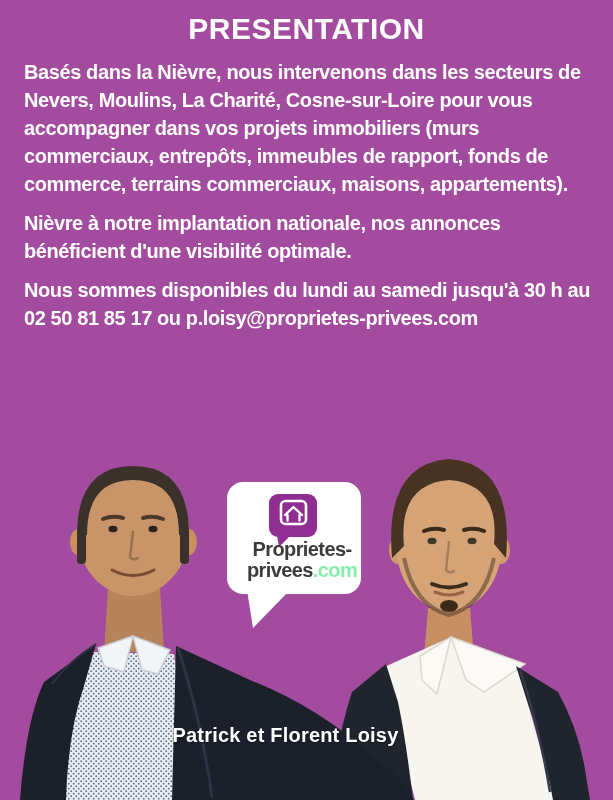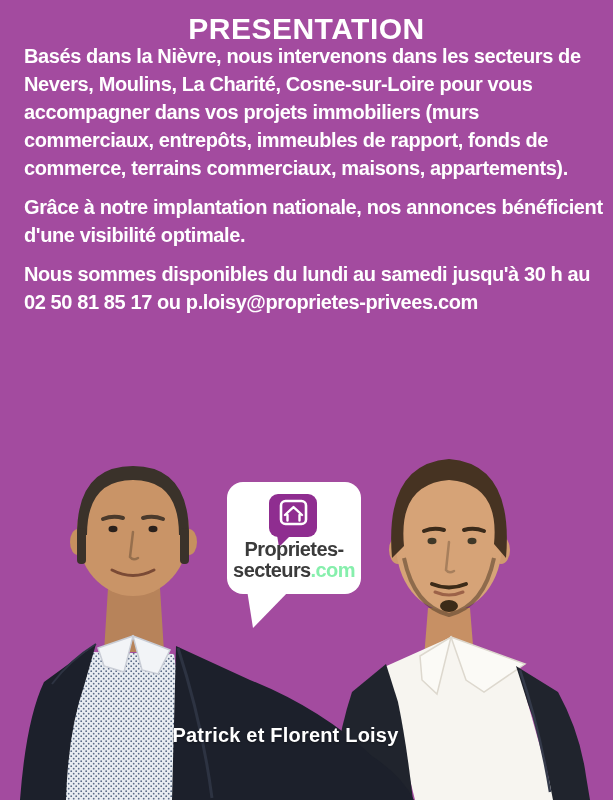--- a/index.html
+++ b/index.html
@@ -16,40 +16,41 @@
     padding-top:12px;
     text-align:center;
     color:#fff;
     font-size:30px;
     font-weight:bold;
     letter-spacing:0.5px;
   }
   .body-text{
     position:absolute;
     left:24px;
-    top:42px;
+    top:58px;
     width:580px;
   }
   .body-text p{
     margin:0 0 11px 0;
     color:#fff;
     font-size:20px;
     line-height:28px;
     font-weight:bold;
     letter-spacing:-0.4px;
   }
   .photo-area{position:absolute;left:0;top:440px;width:613px;height:360px;}
   .person{position:absolute;top:0;height:360px;}
   .person-left{left:0;width:440px;z-index:3;}
   .person-right{left:320px;width:293px;z-index:2;}
   .logo-bubble{
     position:absolute;
     left:227px;top:42px;
     width:134px;height:146px;
     z-index:5;
+    padding-left:16px;
   }
   .logo-bubble svg{position:absolute;left:0;top:0;}
   .logo-text{
     position:absolute;
     left:0;right:0;top:57px;
     text-align:center;
     font-weight:bold;
     font-size:20px;
     line-height:21px;
     letter-spacing:-0.6px;
@@ -72,21 +73,21 @@
 </style>
 </head>
 <body>
 
 <div class="poster">
 
   <h1 class="title">PRESENTATION</h1>
 
   <div class="body-text">
     <p>Basés dans la Nièvre, nous intervenons dans les secteurs de Nevers, Moulins, La Charité, Cosne-sur-Loire pour vous accompagner dans vos projets immobiliers (murs commerciaux, entrepôts, immeubles de rapport, fonds de commerce, terrains commerciaux, maisons, appartements).</p>
-    <p>Grâce à notre implantation nationale, nos annonces bénéficient d'une visibilité optimale.</p>
+    <p>Nièvre à notre implantation nationale, nos annonces bénéficient d'une visibilité optimale.</p>
     <p><span>Nous sommes disponibles du lundi au samedi jusqu'à 30 h au </span><span>02 50 81 85 17</span><span> ou </span><span>p.loisy@proprietes-privees.com</span></p>
   </div>
 
   <div class="photo-area">
 
     <svg class="person person-right" viewBox="0 0 293 360" width="293" height="360">
       <g>
         <polygon points="108,168 150,168 154,218 104,218" fill="#c79064"></polygon>
         <ellipse cx="78" cy="110" rx="9" ry="14" fill="#d09b6f"></ellipse>
         <ellipse cx="181" cy="110" rx="9" ry="14" fill="#d09b6f"></ellipse>
@@ -144,20 +145,20 @@
       <svg width="134" height="146" viewBox="0 0 134 146">
         <rect x="0" y="0" width="134" height="112" rx="16" fill="#ffffff"></rect>
         <polygon points="20,108 63,108 26,146" fill="#ffffff"></polygon>
         <rect x="42" y="12" width="48" height="43" rx="9" fill="#8F2D90"></rect>
         <polygon points="50,53 64,53 52,65" fill="#8F2D90"></polygon>
         <rect x="54" y="19" width="25" height="23" rx="4.5" fill="none" stroke="#ffffff" stroke-width="2.6"></rect>
         <path d="M 58,33 L 66.5,25 L 75,33 M 60.5,33 L 60.5,38.5 M 72.5,33 L 72.5,38.5" stroke="#ffffff" stroke-width="2.4" fill="none" stroke-linecap="round" stroke-linejoin="round"></path>
       </svg>
       <div class="logo-text">
         <div>Proprietes-</div>
-        <div><span>secteurs</span><span class="tld">.com</span></div>
+        <div><span>privees</span><span class="tld">.com</span></div>
       </div>
     </div>
 
     <div class="caption">Patrick et Florent Loisy</div>
 
   </div>
 </div>
 
 </body></html>

